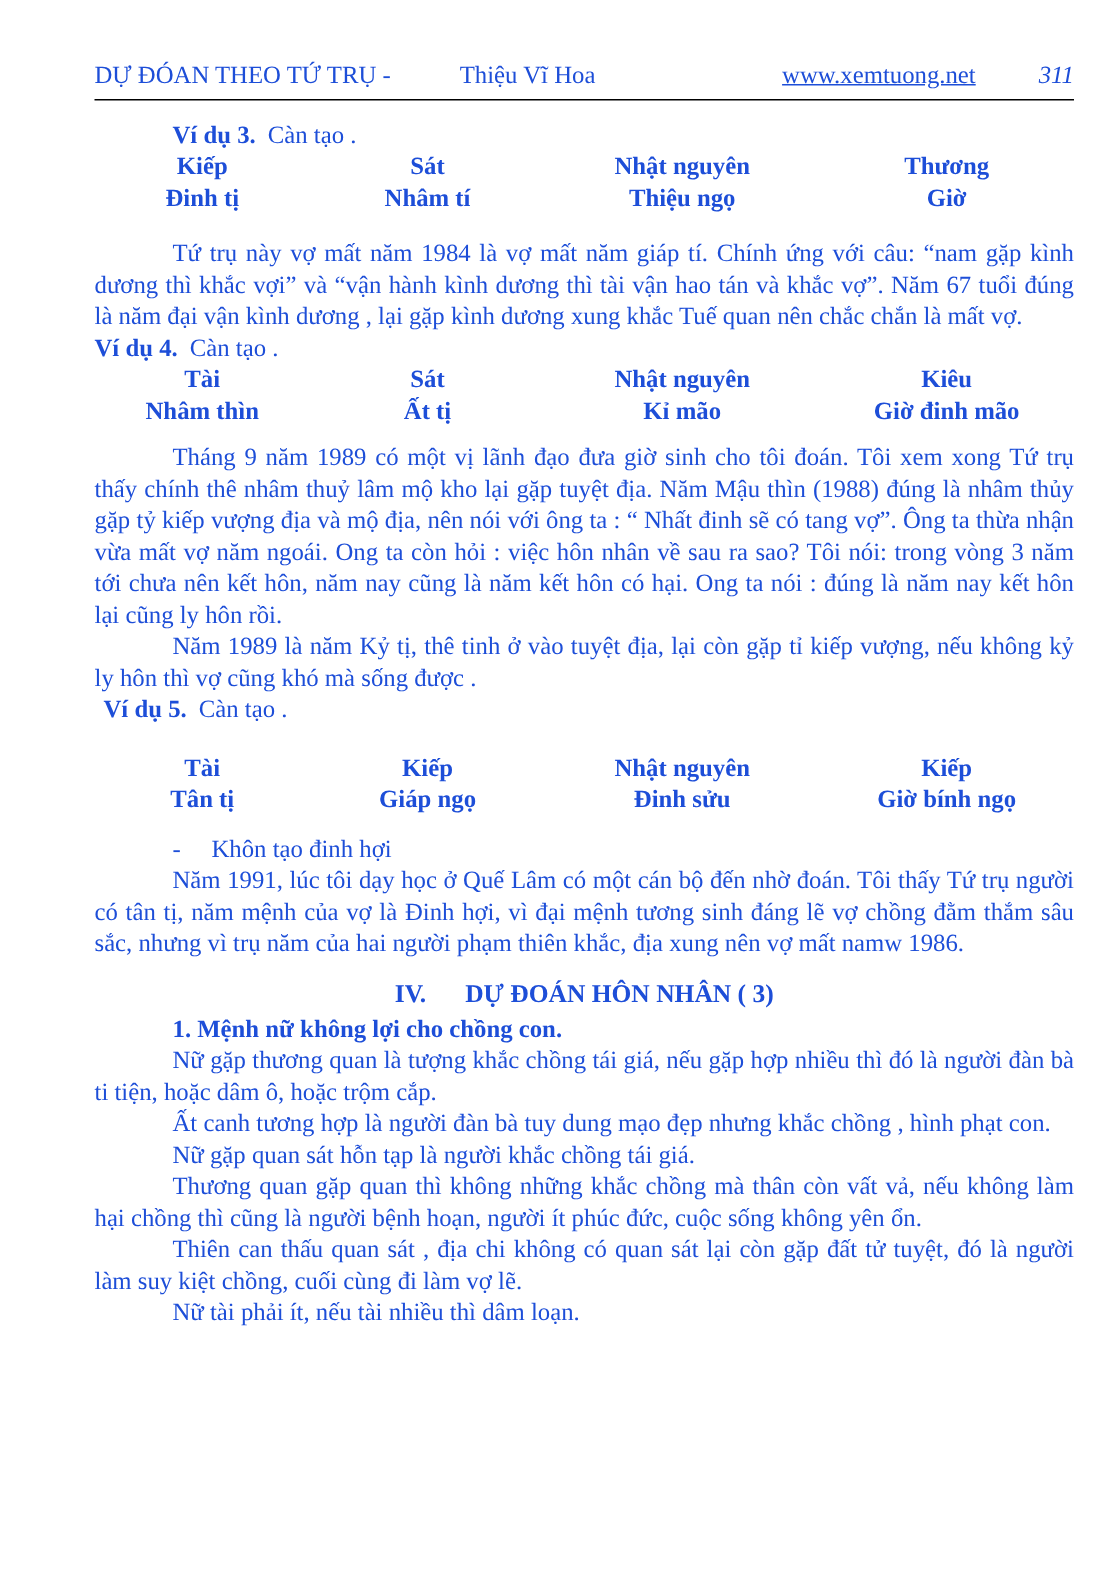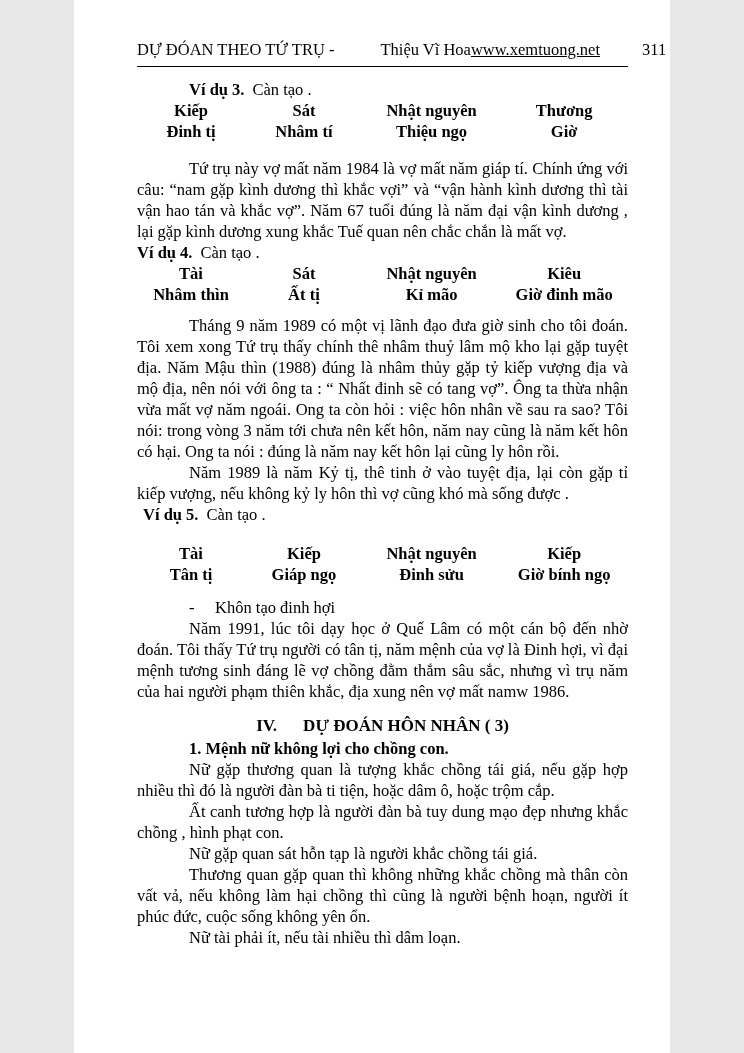--- a/index.html
+++ b/index.html
@@ -1,36 +1,36 @@
 <!DOCTYPE html>
 <html><head>
 <meta charset="utf-8">
 <style>
   html,body { margin:0; padding:0; background:#e8e8e8; }
   .page {
-    width:596px; height:1053px;
+    width:744px; height:1053px;
     margin:0 auto;
     background:#ffffff;
-    color:#000000;
+    color:#1d4ed8;
     font-family:"Liberation Serif", serif;
     font-size:16.5px;
     box-sizing:border-box;
-    padding:40px 42px 0 63px;
+    padding:40px 28px 0 63px;
     position:relative;
   }
   
   .header {
     display:flex;
     align-items:baseline;
     white-space:nowrap;
     margin-bottom:2px;
   }
   .header .author { margin-left:46px;text-align:right; }
   .header .site   { margin-left:auto; text-decoration:underline; }
-  .header .pagenum{ margin-left:42px; }
+  .header .pagenum{ margin-left:42px;font-style:italic; }
   .rule {
     border:none;
     border-top:1.6px solid #000;
     margin:6px 0 12px 0;
   }
   
   p { margin:0; line-height:21px; text-align:justify; }
   .indent { text-indent:52px; }
   b, .bold { font-weight:bold; }
   .vd  { line-height:21px; }
@@ -143,15 +143,16 @@
   <div class="section-heading">
     <span class="num">IV.</span><span>DỰ ĐOÁN HÔN NHÂN ( 3)</span>
   </div>
 
   <p class="subheading">1. Mệnh nữ không lợi cho chồng con.</p>
 
   <p class="indent">Nữ gặp thương quan là tượng khắc chồng tái giá, nếu gặp hợp nhiều thì đó là người đàn bà ti tiện, hoặc dâm ô, hoặc trộm cắp.</p>
   <p class="indent">Ất canh tương hợp là người đàn bà tuy dung mạo đẹp nhưng khắc chồng , hình phạt con.</p>
   <p class="indent">Nữ gặp quan sát hỗn tạp là người khắc chồng tái giá.</p>
   <p class="indent">Thương quan gặp quan thì không những khắc chồng mà thân còn vất vả, nếu không làm hại chồng thì cũng là người bệnh hoạn, người ít phúc đức, cuộc sống không yên ổn.</p>
+  <p class="indent">Thiên can thấu quan sát , địa chi không có quan sát  lại còn gặp đất tử tuyệt, đó là người làm suy kiệt chồng, cuối cùng đi làm vợ lẽ.</p>
   <p class="indent">Nữ tài phải ít, nếu tài nhiều thì dâm loạn.</p>
 
 </div>
 
 </body></html>

